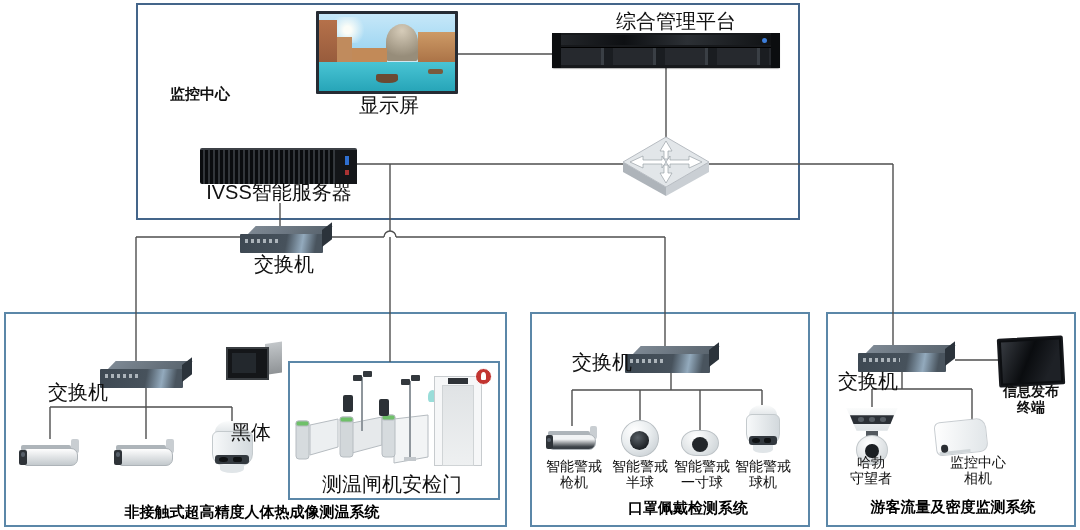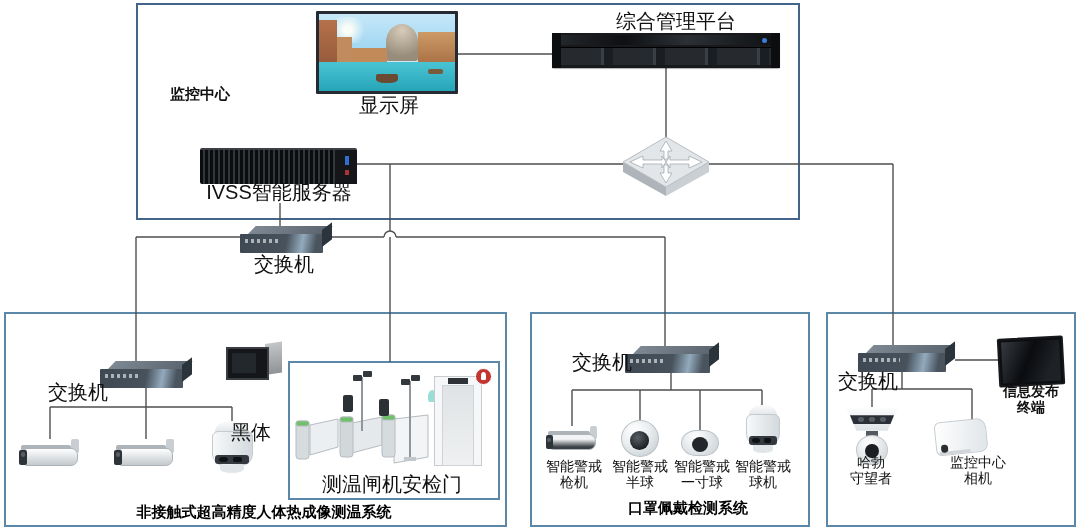--- a/index.html
+++ b/index.html
@@ -282,21 +282,21 @@
 
   <div class="dev door" style="left:434px;top:376px;width:48px;height:90px;">
     <div class="frame"></div>
       <div class="hole"></div>
       <div class="dpanel"></div>
     <div class="badge"></div>
   </div>
 
   <div class="label" style="left:362px;top:476px;">测温闸机</div>
   <div class="label" style="left:432px;top:476px;">安检门</div>
-  <div class="title" style="left:264px;top:503px;">非接触式超高精度人体热成像测温系统</div>
+  <div class="title" style="left:252px;top:503px;">非接触式超高精度人体热成像测温系统</div>
 
   <div class="dev sw" style="left:625px;top:346px;width:94px;height:27px;">
     <div class="swtop"></div>
       <div class="swfront"></div>
       <div class="swside"></div>
       <div class="ports"></div>
   </div>
   <div class="label" style="left:602px;top:354px;">交换机</div>
 
   <div class="dev bullet dark" style="left:545px;top:426px;width:56px;height:30px;">
@@ -376,14 +376,15 @@
   <div class="dev countcam" style="left:935px;top:420px;width:52px;height:34px;">
     <div class="ccbody"></div>
       <div class="ccstrip"></div>
       <div class="cclens"></div>
   </div>
   <div class="lbl2" style="left:978px;top:454px;">
     <span>监控中心</span>
       <span>相机</span>
   </div>
 
+  <div class="title" style="left:953px;top:498px;">游客流量及密度监测系统</div>
 
 </div>
 
 </body></html>

